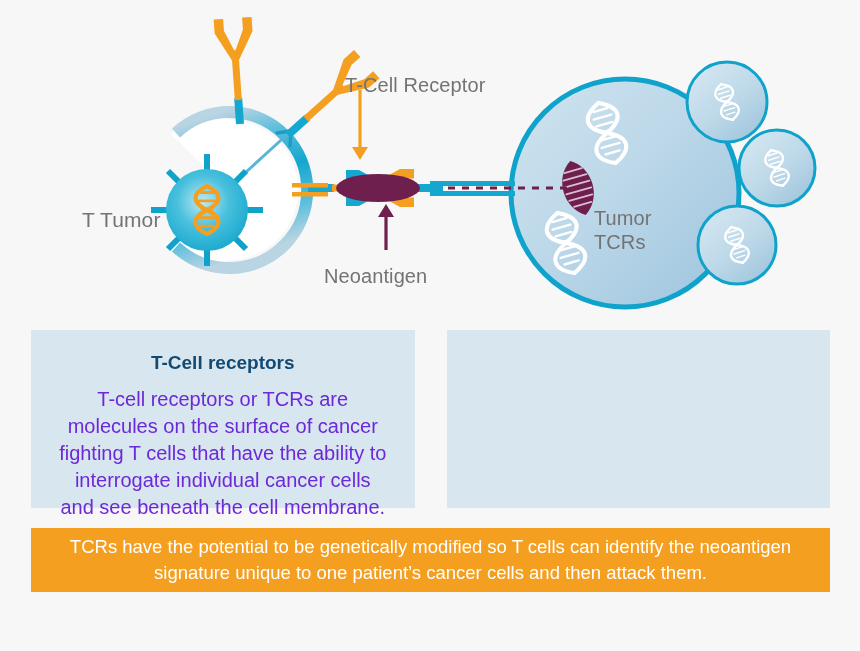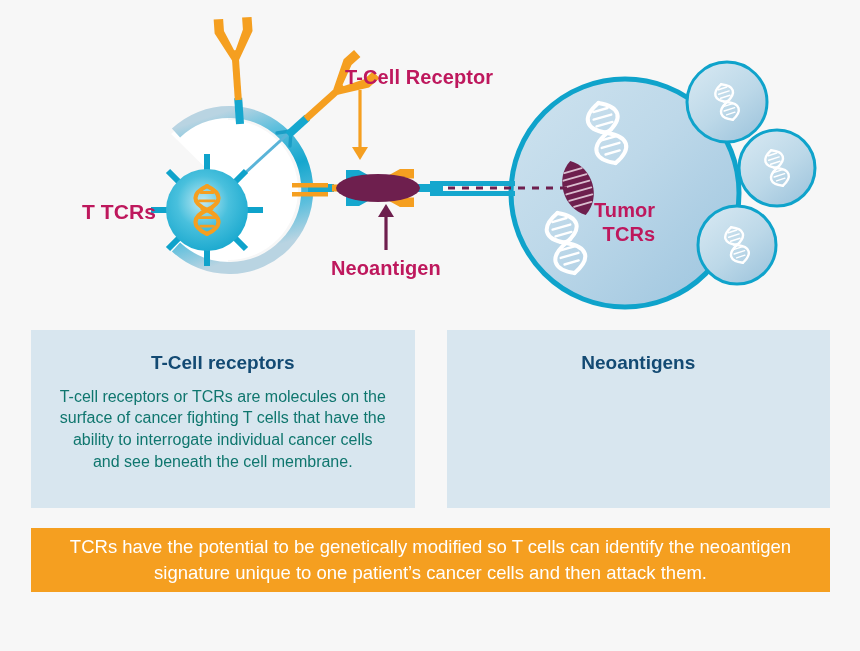--- a/index.html
+++ b/index.html
@@ -11,47 +11,48 @@
     position:relative;
   }
   #stage{position:relative;width:860px;height:651px;}
 
   
   #diagram{position:absolute;left:0;top:0;width:860px;height:320px;}
   #diagram svg{display:block;}
 
   .dlabel{
     position:absolute;
-    color:#be185d;
-    font-weight:bold;
+    color:#737373;
+    font-weight:normal;
     white-space:nowrap;
     letter-spacing:.1px;
+    margin-top:8px;
   }
   #label-tcell{left:82px;top:200px;font-size:21px;}
   #label-tcr{left:345px;top:66px;font-size:20px;}
-  #label-neoantigen{left:331px;top:257px;font-size:20px;}
-  #label-tumor{left:594px;top:198px;font-size:20px;text-align:right;line-height:1.22;}
+  #label-neoantigen{left:324px;top:257px;font-size:20px;}
+  #label-tumor{left:594px;top:198px;font-size:20px;text-align:left;line-height:1.22;}
 
   
   #panels{position:absolute;left:31px;top:330px;width:799px;height:178px;
           display:flex;gap:32px;}
   .panel{
     background:#d8e6ef;
     flex:1 1 0;
     box-sizing:border-box;
     padding:20px 18px 14px 18px;
     text-align:center;
     color:#1b4f77;
   }
   .panel-title{
     font-size:19px;font-weight:bold;color:#134a73;
     margin:0 0 2px 0;line-height:1.35;
   }
   .panel-body{
-    font-size:16px;line-height:1.36;color:#0f766e;margin:10px;
+    font-size:20px;line-height:1.36;color:#6d28d9;margin:10px;
   }
 
   
   #banner{
     position:absolute;left:31px;top:528px;width:799px;height:64px;
     background:#f59f20;
     box-sizing:border-box;
     display:flex;align-items:center;justify-content:flex-end;
     padding:0 10px;
   }
@@ -234,36 +235,35 @@
       <g>
         <line x1="360" y1="90" x2="360" y2="155" stroke="#f59f20" stroke-width="3.2"></line>
         <path d="M 352 147 L 360 160 L 368 147 Z" fill="#f59f20"></path>
       </g>
       <g>
         <line x1="386" y1="250" x2="386" y2="210" stroke="#6e1f4e" stroke-width="3.2"></line>
         <path d="M 378 217 L 386 204 L 394 217 Z" fill="#6e1f4e"></path>
       </g>
     </svg>
 
-    <div class="dlabel" id="label-tcell">T TCRs</div>
+    <div class="dlabel" id="label-tcell">T Tumor</div>
     <div class="dlabel" id="label-tcr">T-Cell Receptor</div>
     <div class="dlabel" id="label-neoantigen">Neoantigen</div>
     <div class="dlabel" id="label-tumor">
       <div>Tumor</div>
       <div>TCRs</div>
     </div>
   </div>
 
   <div id="panels">
     <div class="panel">
       <div class="panel-title">T-Cell receptors</div>
       <div class="panel-body">T-cell receptors or TCRs are molecules on the surface of cancer fighting T cells that have the ability to interrogate individual cancer cells and see beneath the cell membrane.</div>
     </div>
     <div class="panel">
-      <div class="panel-title">Neoantigens</div>
     </div>
   </div>
 
   <div id="banner">
     <div id="banner-text">TCRs have the potential to be genetically modified so T cells can identify the neoantigen signature unique to one patient’s cancer cells and then attack them.</div>
   </div>
 
 </div>
 
 </body></html>

